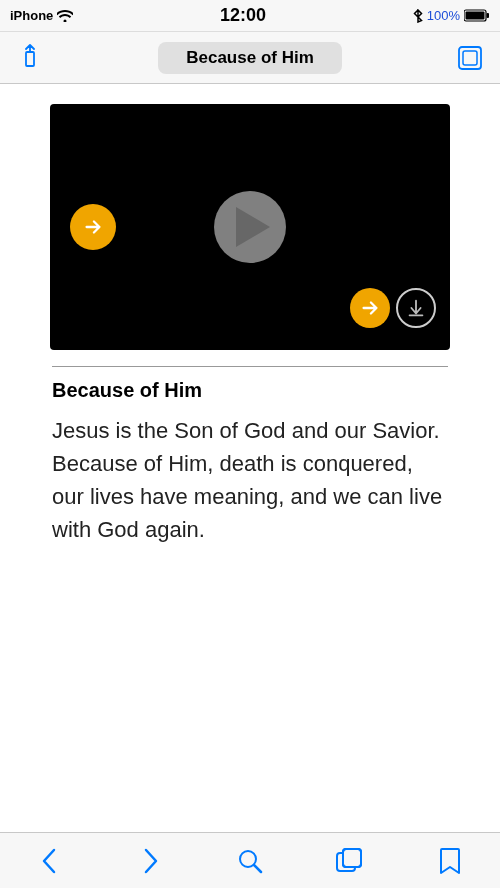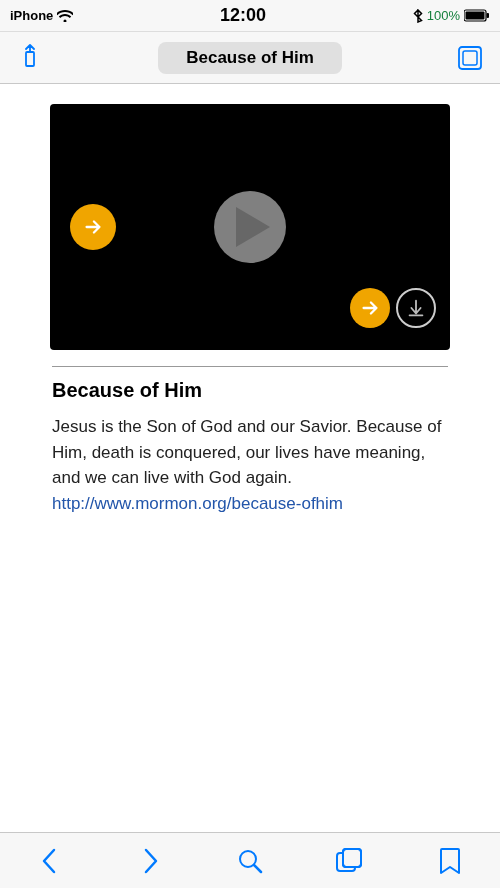--- a/index.html
+++ b/index.html
@@ -36,21 +36,21 @@
     .status-center {
       font-size: 18px;
       font-weight: 600;
       color: #000;
     }
     .status-right {
       display: flex;
       align-items: center;
       gap: 4px;
       font-size: 13px;
-      color: #15803d;
+      color: #1d4ed8;
     }
 
     
     .nav-bar {
       background: #f7f7f7;
       border-bottom: 1px solid #c8c8c8;
       height: 52px;
       display: flex;
       align-items: center;
       justify-content: space-between;
@@ -183,21 +183,21 @@
       border-top: 1px solid #999;
       margin-bottom: 12px;
     }
     .article-title {
       font-size: 20px;
       font-weight: 700;
       color: #000;
       margin-bottom: 12px;
     }
     .article-body {
-      font-size: 17px;
+      font-size: 22px;
       line-height: 1.5;
       color: #222;
     }
     .article-link {
       color: #2255aa;
       text-decoration: none;
     }
 
     
     .bottom-bar {
@@ -290,21 +290,21 @@
         <path d="M5 20h14" stroke="#bbb" stroke-width="2" stroke-linecap="round"></path>
       </svg>
     </div>
   </div>
 
   <div class="text-content">
     <hr class="divider">
     <div class="article-title">Because of Him</div>
     <div class="article-body">
       <span>Jesus is the Son of God and our Savior. Because of Him, death is conquered, our lives have meaning, and we can live with God again.</span>
-      <br><a class="article-link" href="#">http://www.mormon.org/because-ofhim</a>
+      <br>
     </div>
   </div>
 </div>
 
 <div class="bottom-bar">
   <div class="bottom-btn">
     <svg width="20" height="30" viewBox="0 0 20 30">
       <path d="M14 4 L4 15 L14 26" stroke="#007aff" stroke-width="2.5" fill="none" stroke-linecap="round" stroke-linejoin="round"></path>
     </svg>
   </div>

